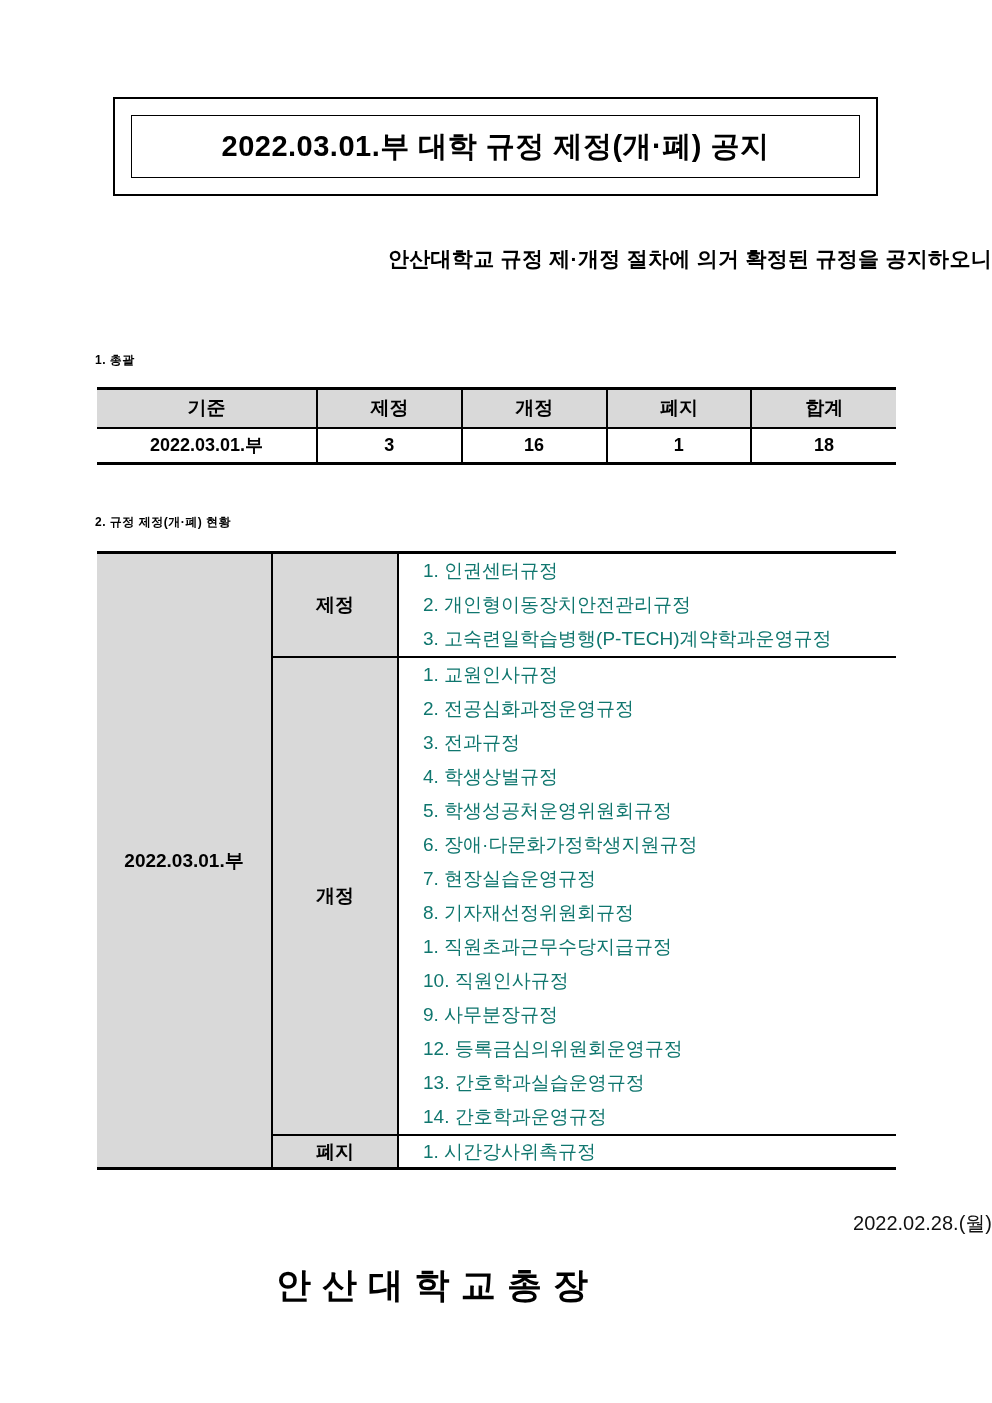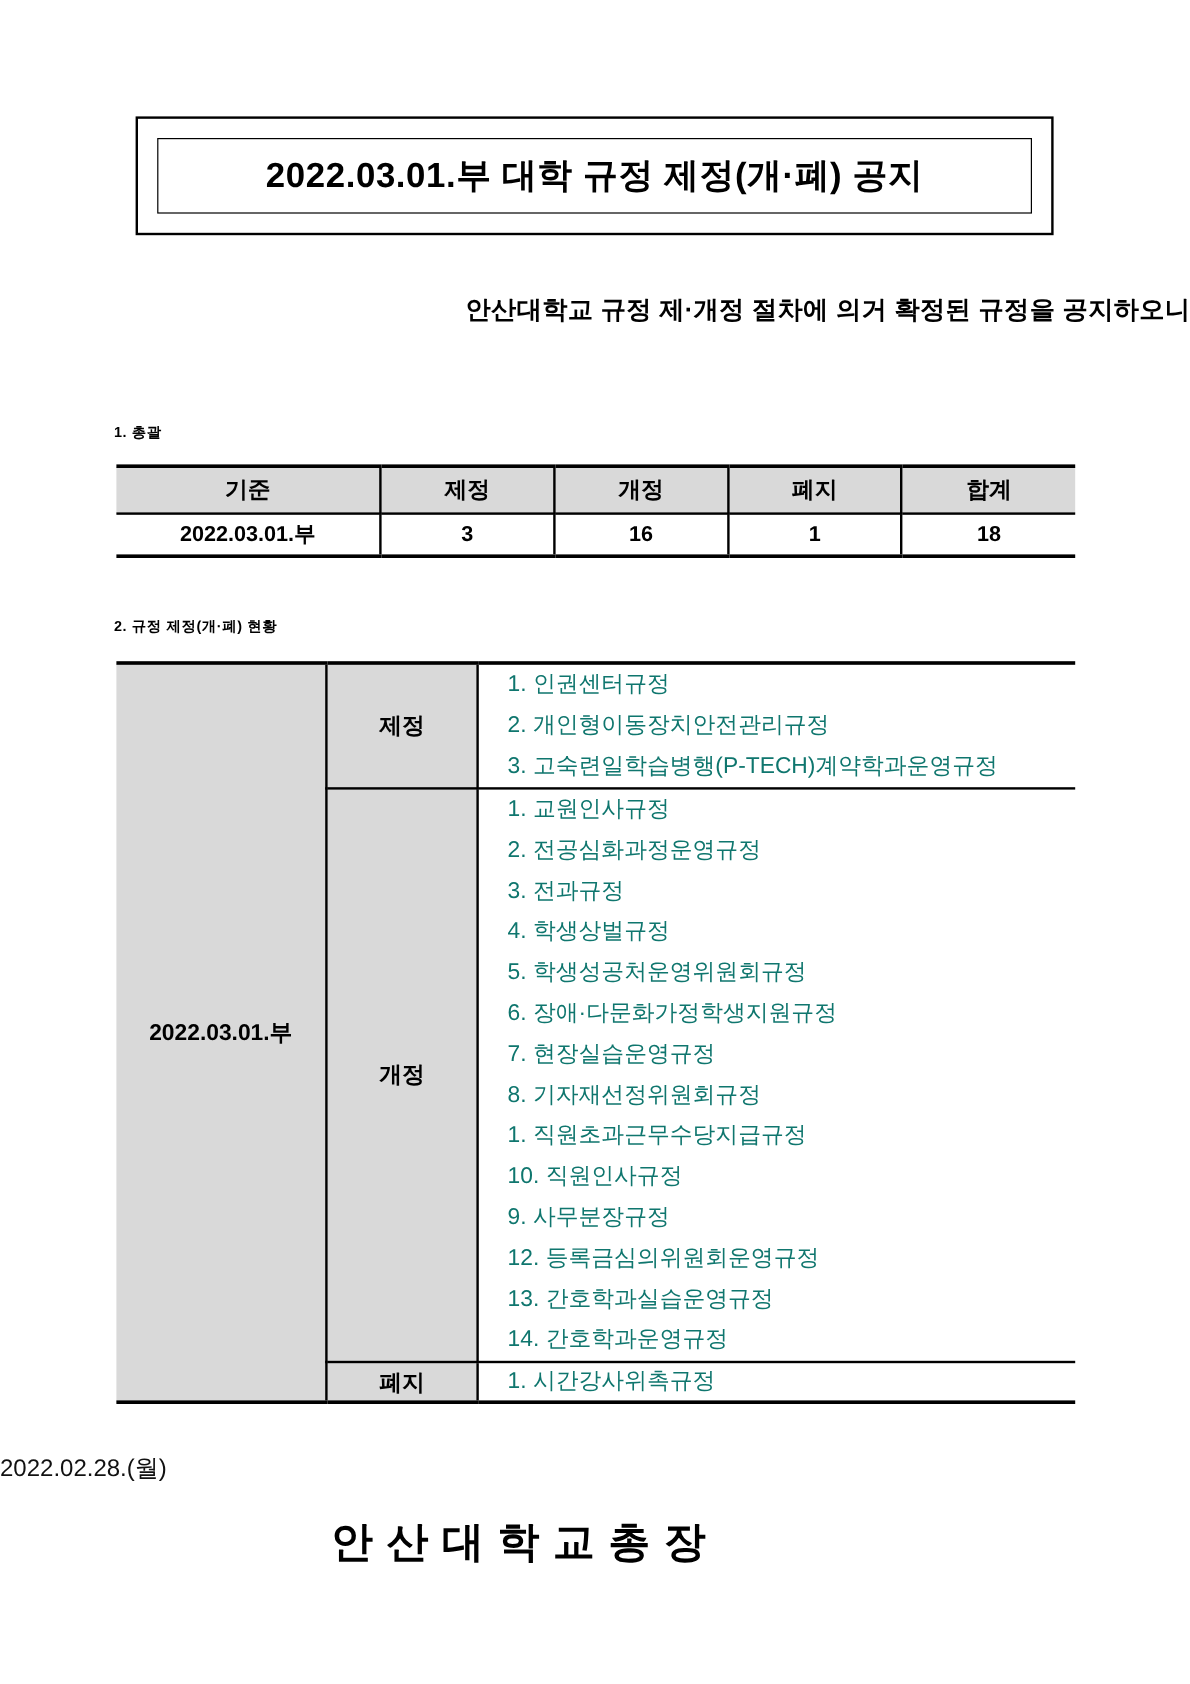--- a/index.html
+++ b/index.html
@@ -68,21 +68,21 @@
     width: 126px; background: #d9d9d9;
     text-align: center; font-size: 19px; font-weight: bold;
   }
   .t2 td.glist { border-right: none; padding-left: 24px; }
   .t2 .reg-item { font-size: 19px; line-height: 34px; color: #0f766e; white-space: nowrap; }
   .t2 tr.row-repeal .reg-item { line-height: 31px; }
 
   
   .doc-date {
     position: absolute; left: 0; top: 1210px; width: 992px;
-    text-align: left; font-size: 20px; color: #111;
+    text-align: right; font-size: 20px; color: #111;
   }
   .signature {
     position: absolute; left: 0; top: 1262px; width: 864px;
     text-align: center; font-size: 35px; font-weight: bold;
     letter-spacing: 0.32em; text-indent: 0.32em;
   }
 </style>
 </head>
 <body>
 

